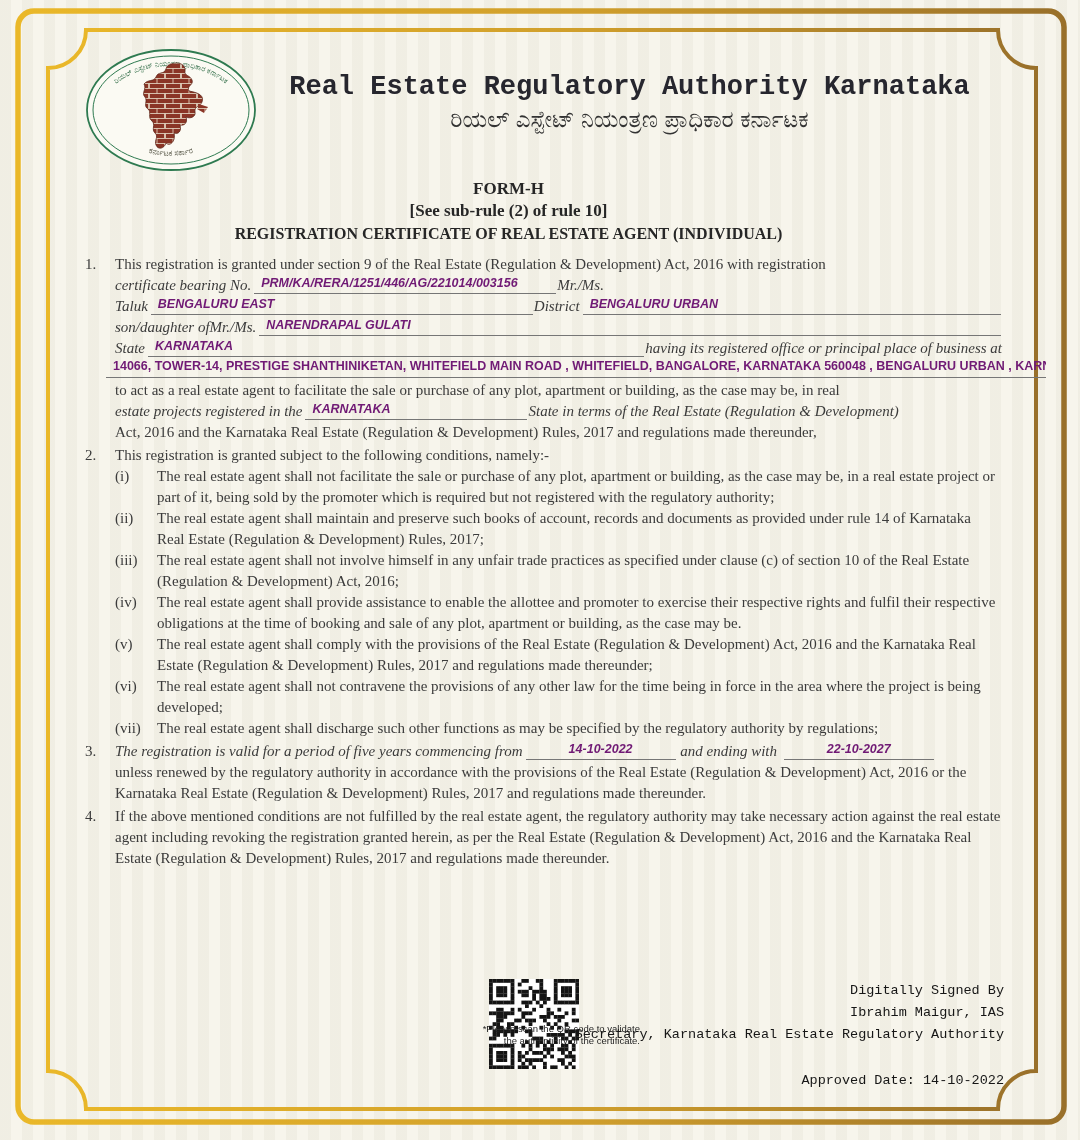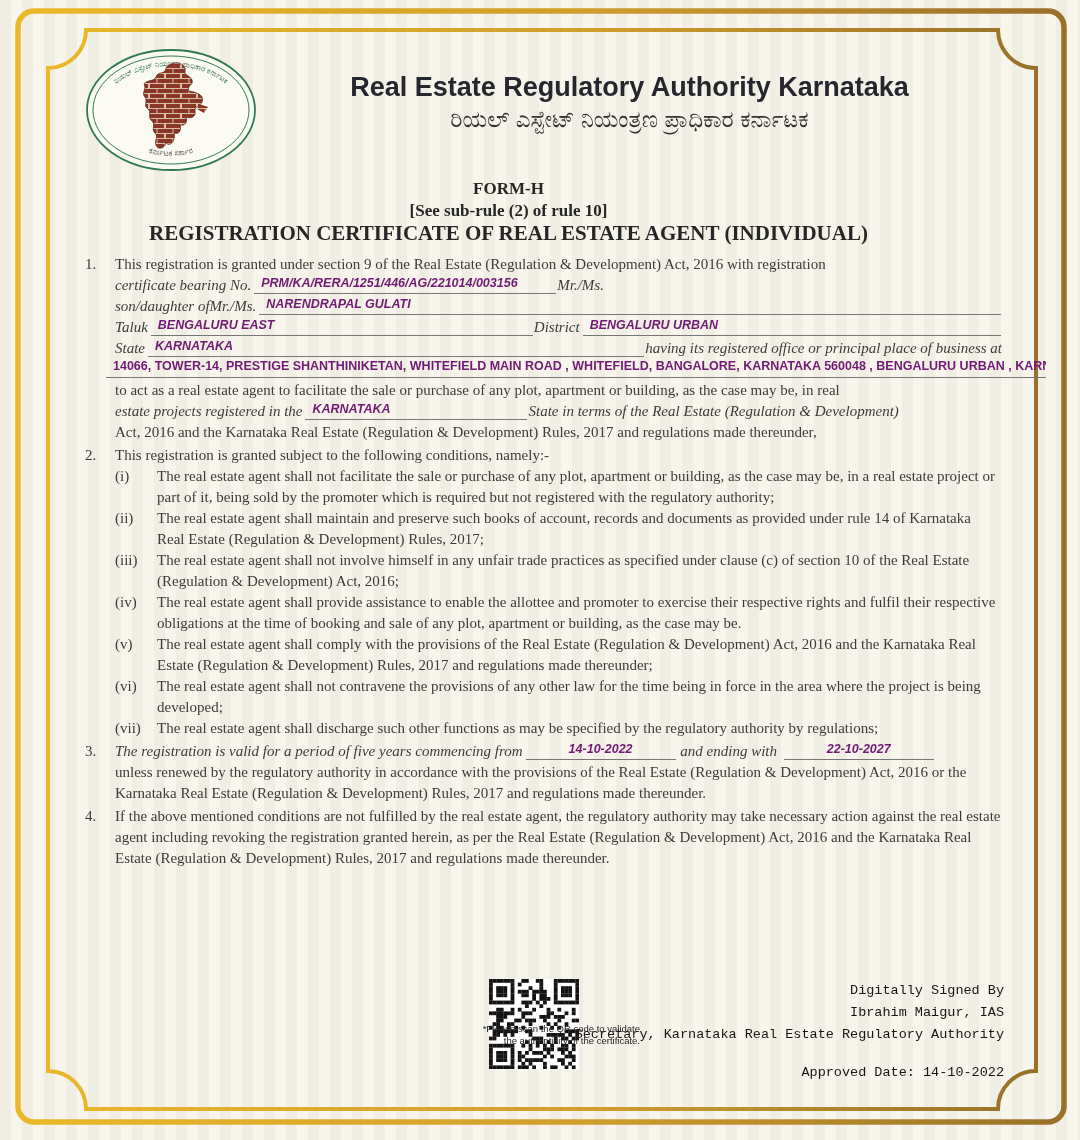--- a/index.html
+++ b/index.html
@@ -12,27 +12,27 @@
     color:#3b3b3b;
     overflow:hidden;
   }
   .borders{position:absolute;left:0;top:0;z-index:1;pointer-events:none;}
   .content{position:absolute;left:85px;top:42px;width:917px;z-index:2;}
 
   
   .hdr{display:flex;padding-top:6px;}
   .logo-wrap{flex:none;width:172px;height:124px;}
   .titles{flex:1;text-align:center;padding-top:24px;}
-  .title-en{font-family:Liberation Sans, sans-serif;font-weight:700;font-size:27px;line-height:30px;color:#26262e;}
+  .title-en{font-family:Liberation Mono, monospace;font-weight:700;font-size:27px;line-height:30px;color:#26262e;}
   .title-kn{font-family:"Liberation Sans",sans-serif;font-size:23px;line-height:28px;color:#333;margin-top:3px;}
 
   .form-head{text-align:center;padding-right:70px;margin-top:6px;color:#262626;}
   .form-code{font-weight:700;font-size:17px;line-height:22px;}
   .form-sub{font-weight:700;font-size:17px;line-height:22px;}
-  .form-title{font-weight:700;font-size:21px;line-height:23px;}
+  .form-title{font-weight:700;font-size:16px;line-height:23px;}
 
   
   .list{margin-top:9px;font-size:15px;line-height:21px;}
   .item{display:flex;margin-bottom:2px;}
   .inum{flex:none;width:30px;}
   .ibody{flex:1;min-width:0;}
   .fline{display:flex;align-items:flex-end;font-style:italic;}
   .lbl{white-space:pre;}
   .fill{
     border-bottom:1.2px solid #767676;
@@ -54,21 +54,21 @@
   
   .qr{position:absolute;left:489px;top:979px;width:90px;height:90px;background:#fff;z-index:3;}
   .qr-caption{
     position:absolute;left:420px;top:1023px;width:220px;text-align:right;z-index:3;
     font-family:"Liberation Sans",sans-serif;font-size:9.5px;line-height:11.5px;color:#1e1e1e;
   }
   .sig{
     position:absolute;right:76px;top:980px;text-align:right;z-index:3;
     font-family:Liberation Mono, monospace;font-size:13.5px;line-height:22px;color:#161616;
   }
-  .approved{margin-top:16px;}
+  .approved{margin-top:24px;}
 </style>
 </head>
 <body>
 
 <svg class="borders" width="1080" height="1140">
   <defs>
     <linearGradient id="gold" x1="0" y1="0" x2="1" y2="0">
       <stop offset="0" stop-color="#eab829"></stop>
       <stop offset="0.55" stop-color="#cf9e2c"></stop>
       <stop offset="1" stop-color="#99702a"></stop>
@@ -120,28 +120,28 @@
     <div class="item">
       <div class="inum">1.</div>
       <div class="ibody">
         <div>This registration is granted under section 9 of the Real Estate (Regulation &amp; Development) Act, 2016 with registration</div>
         <div class="fline">
           <span class="lbl">certificate bearing No.</span>
           <span class="fill w-cert">PRM/KA/RERA/1251/446/AG/221014/003156</span>
           <span class="lbl">Mr./Ms.</span>
         </div>
         <div class="fline">
-          <span class="lbl">son/daughter ofMr./Ms.</span>
-          <span class="fill grow">NARENDRAPAL GULATI</span>
-        </div>
-        <div class="fline">
           <span class="lbl">Taluk</span>
           <span class="fill w-taluk">BENGALURU EAST</span>
           <span class="lbl">District</span>
           <span class="fill grow">BENGALURU URBAN</span>
+        </div>
+        <div class="fline">
+          <span class="lbl">son/daughter ofMr./Ms.</span>
+          <span class="fill grow">NARENDRAPAL GULATI</span>
         </div>
         <div class="fline">
           <span class="lbl">State</span>
           <span class="fill grow">KARNATAKA</span>
           <span class="lbl">having its registered office or principal place of business at</span>
         </div>
         <span class="fill addr-line">14066, TOWER-14, PRESTIGE SHANTHINIKETAN, WHITEFIELD MAIN ROAD , WHITEFIELD, BANGALORE, KARNATAKA 560048 , BENGALURU URBAN , KARNATAKA-560048</span>
         <div>to act as a real estate agent to facilitate the sale or purchase of any plot, apartment or building, as the case may  be, in real</div>
         <div class="fline">
           <span class="lbl">estate projects registered in the</span>

